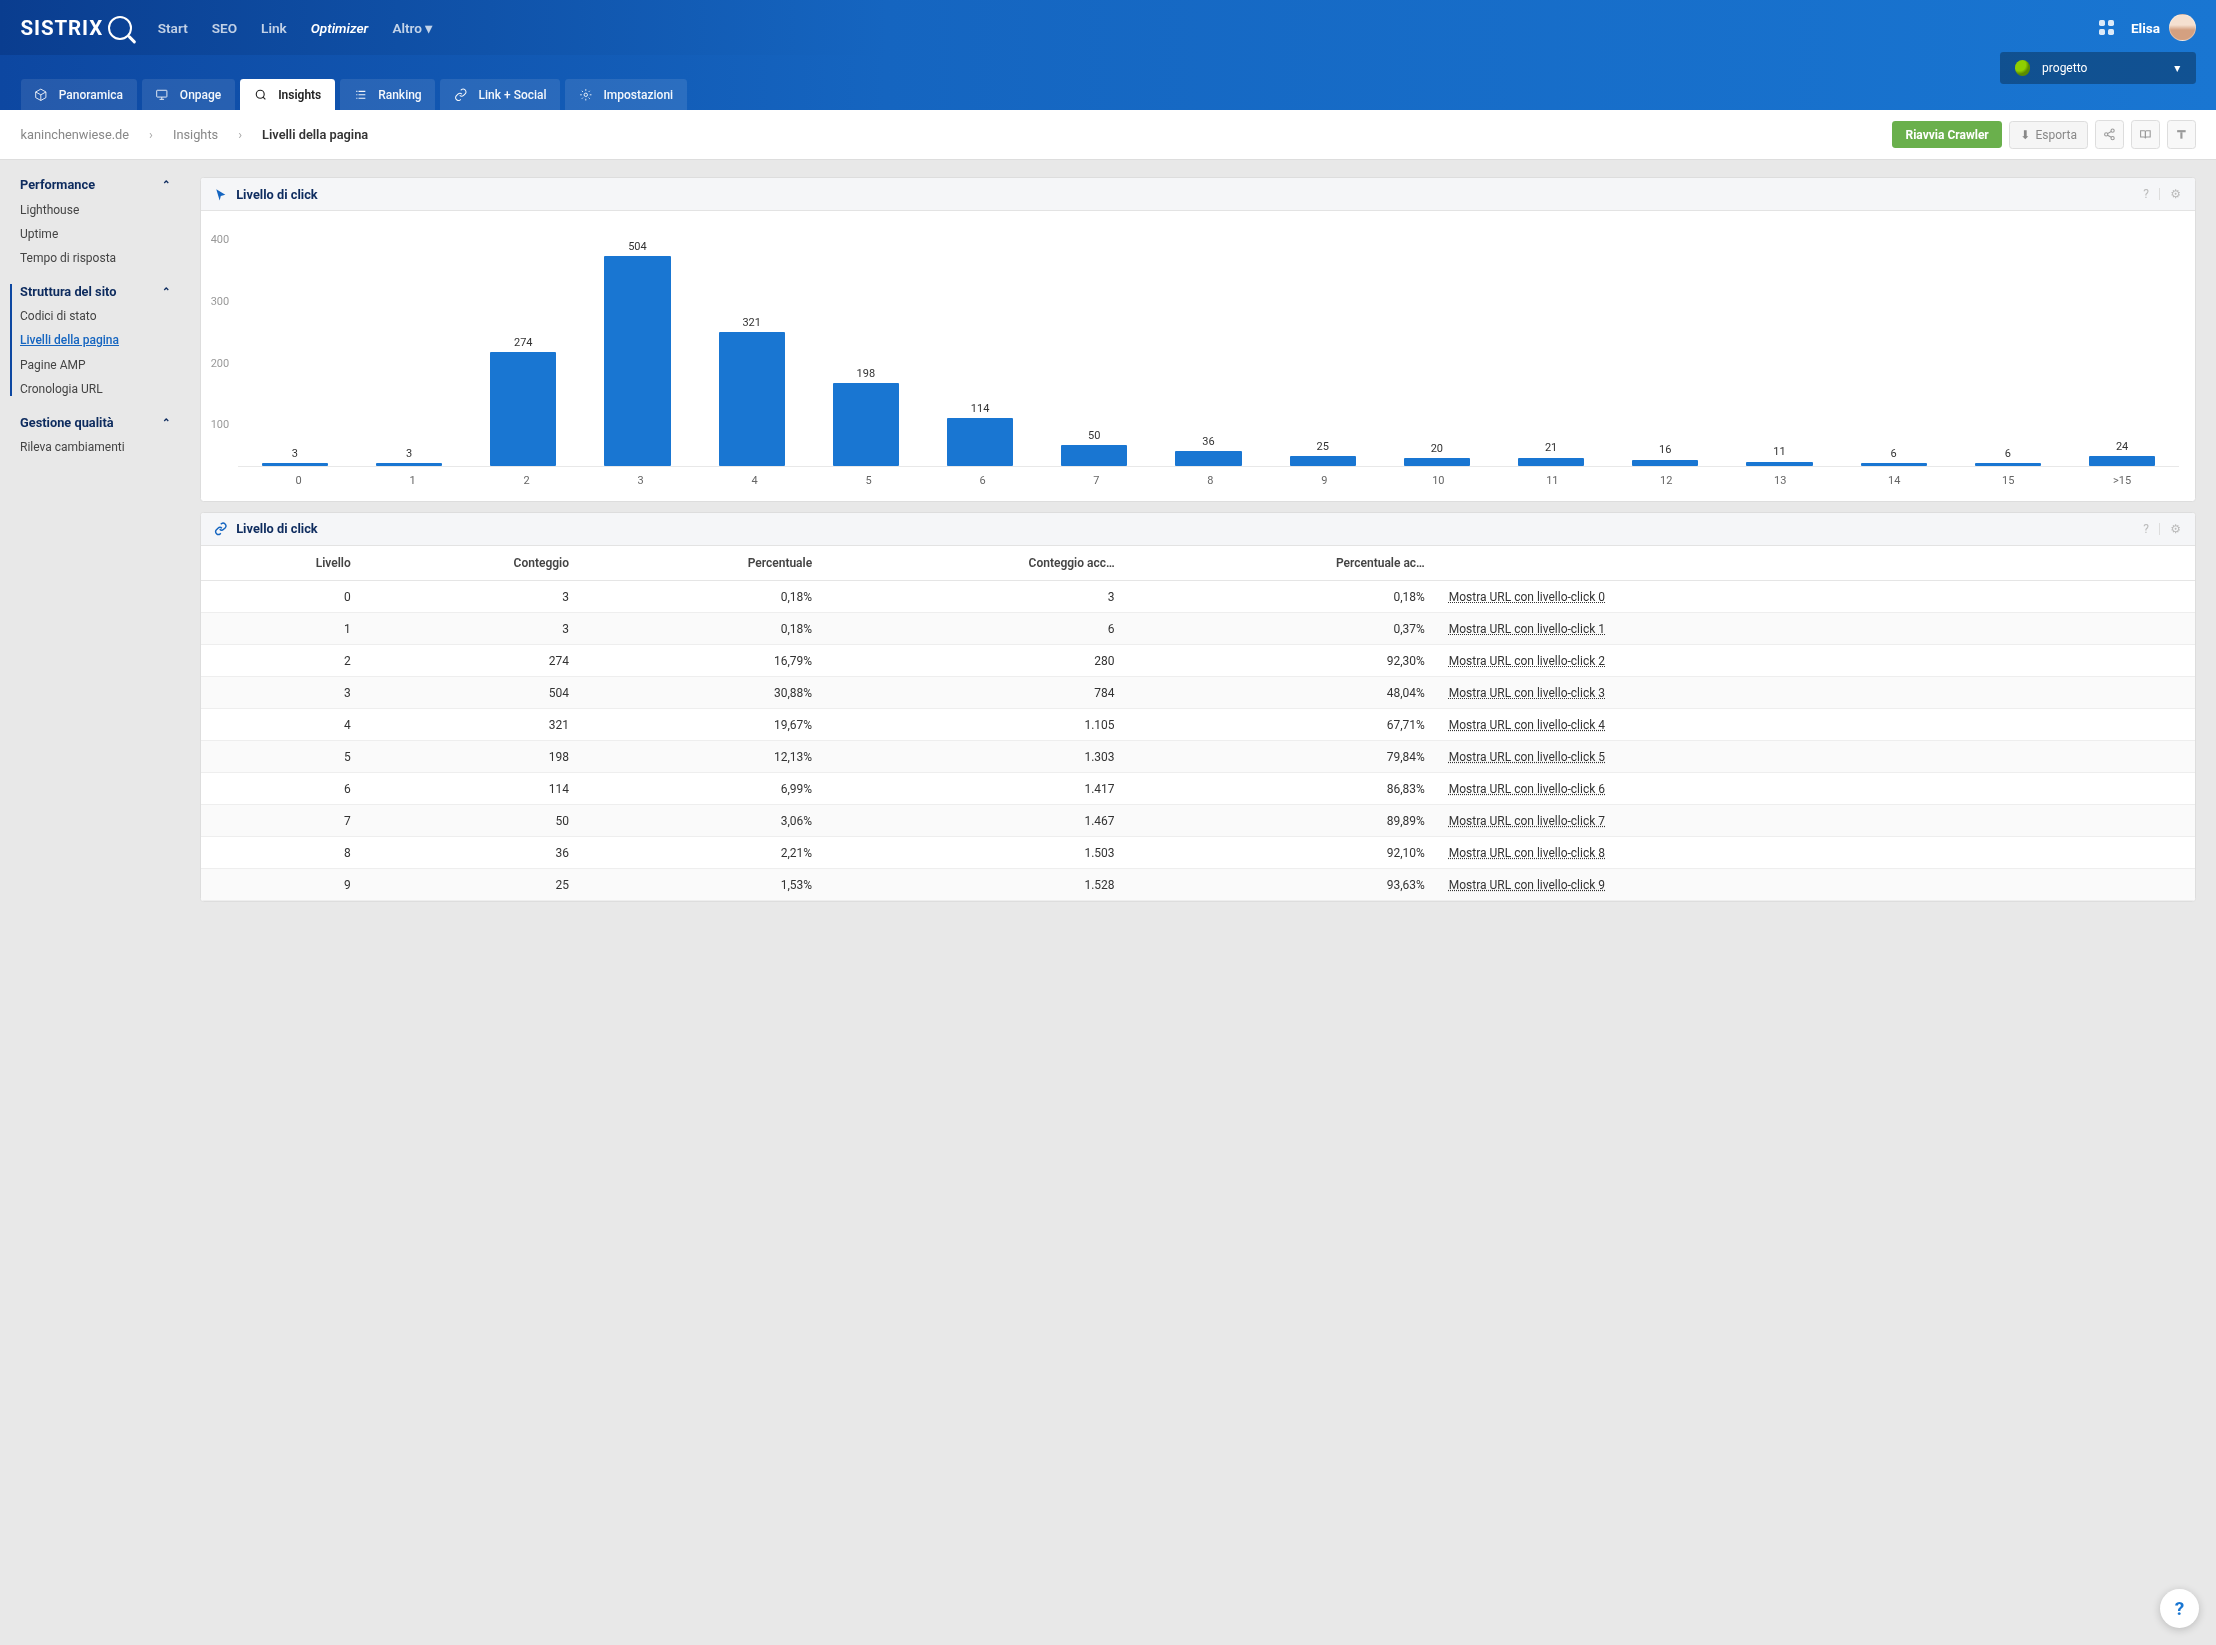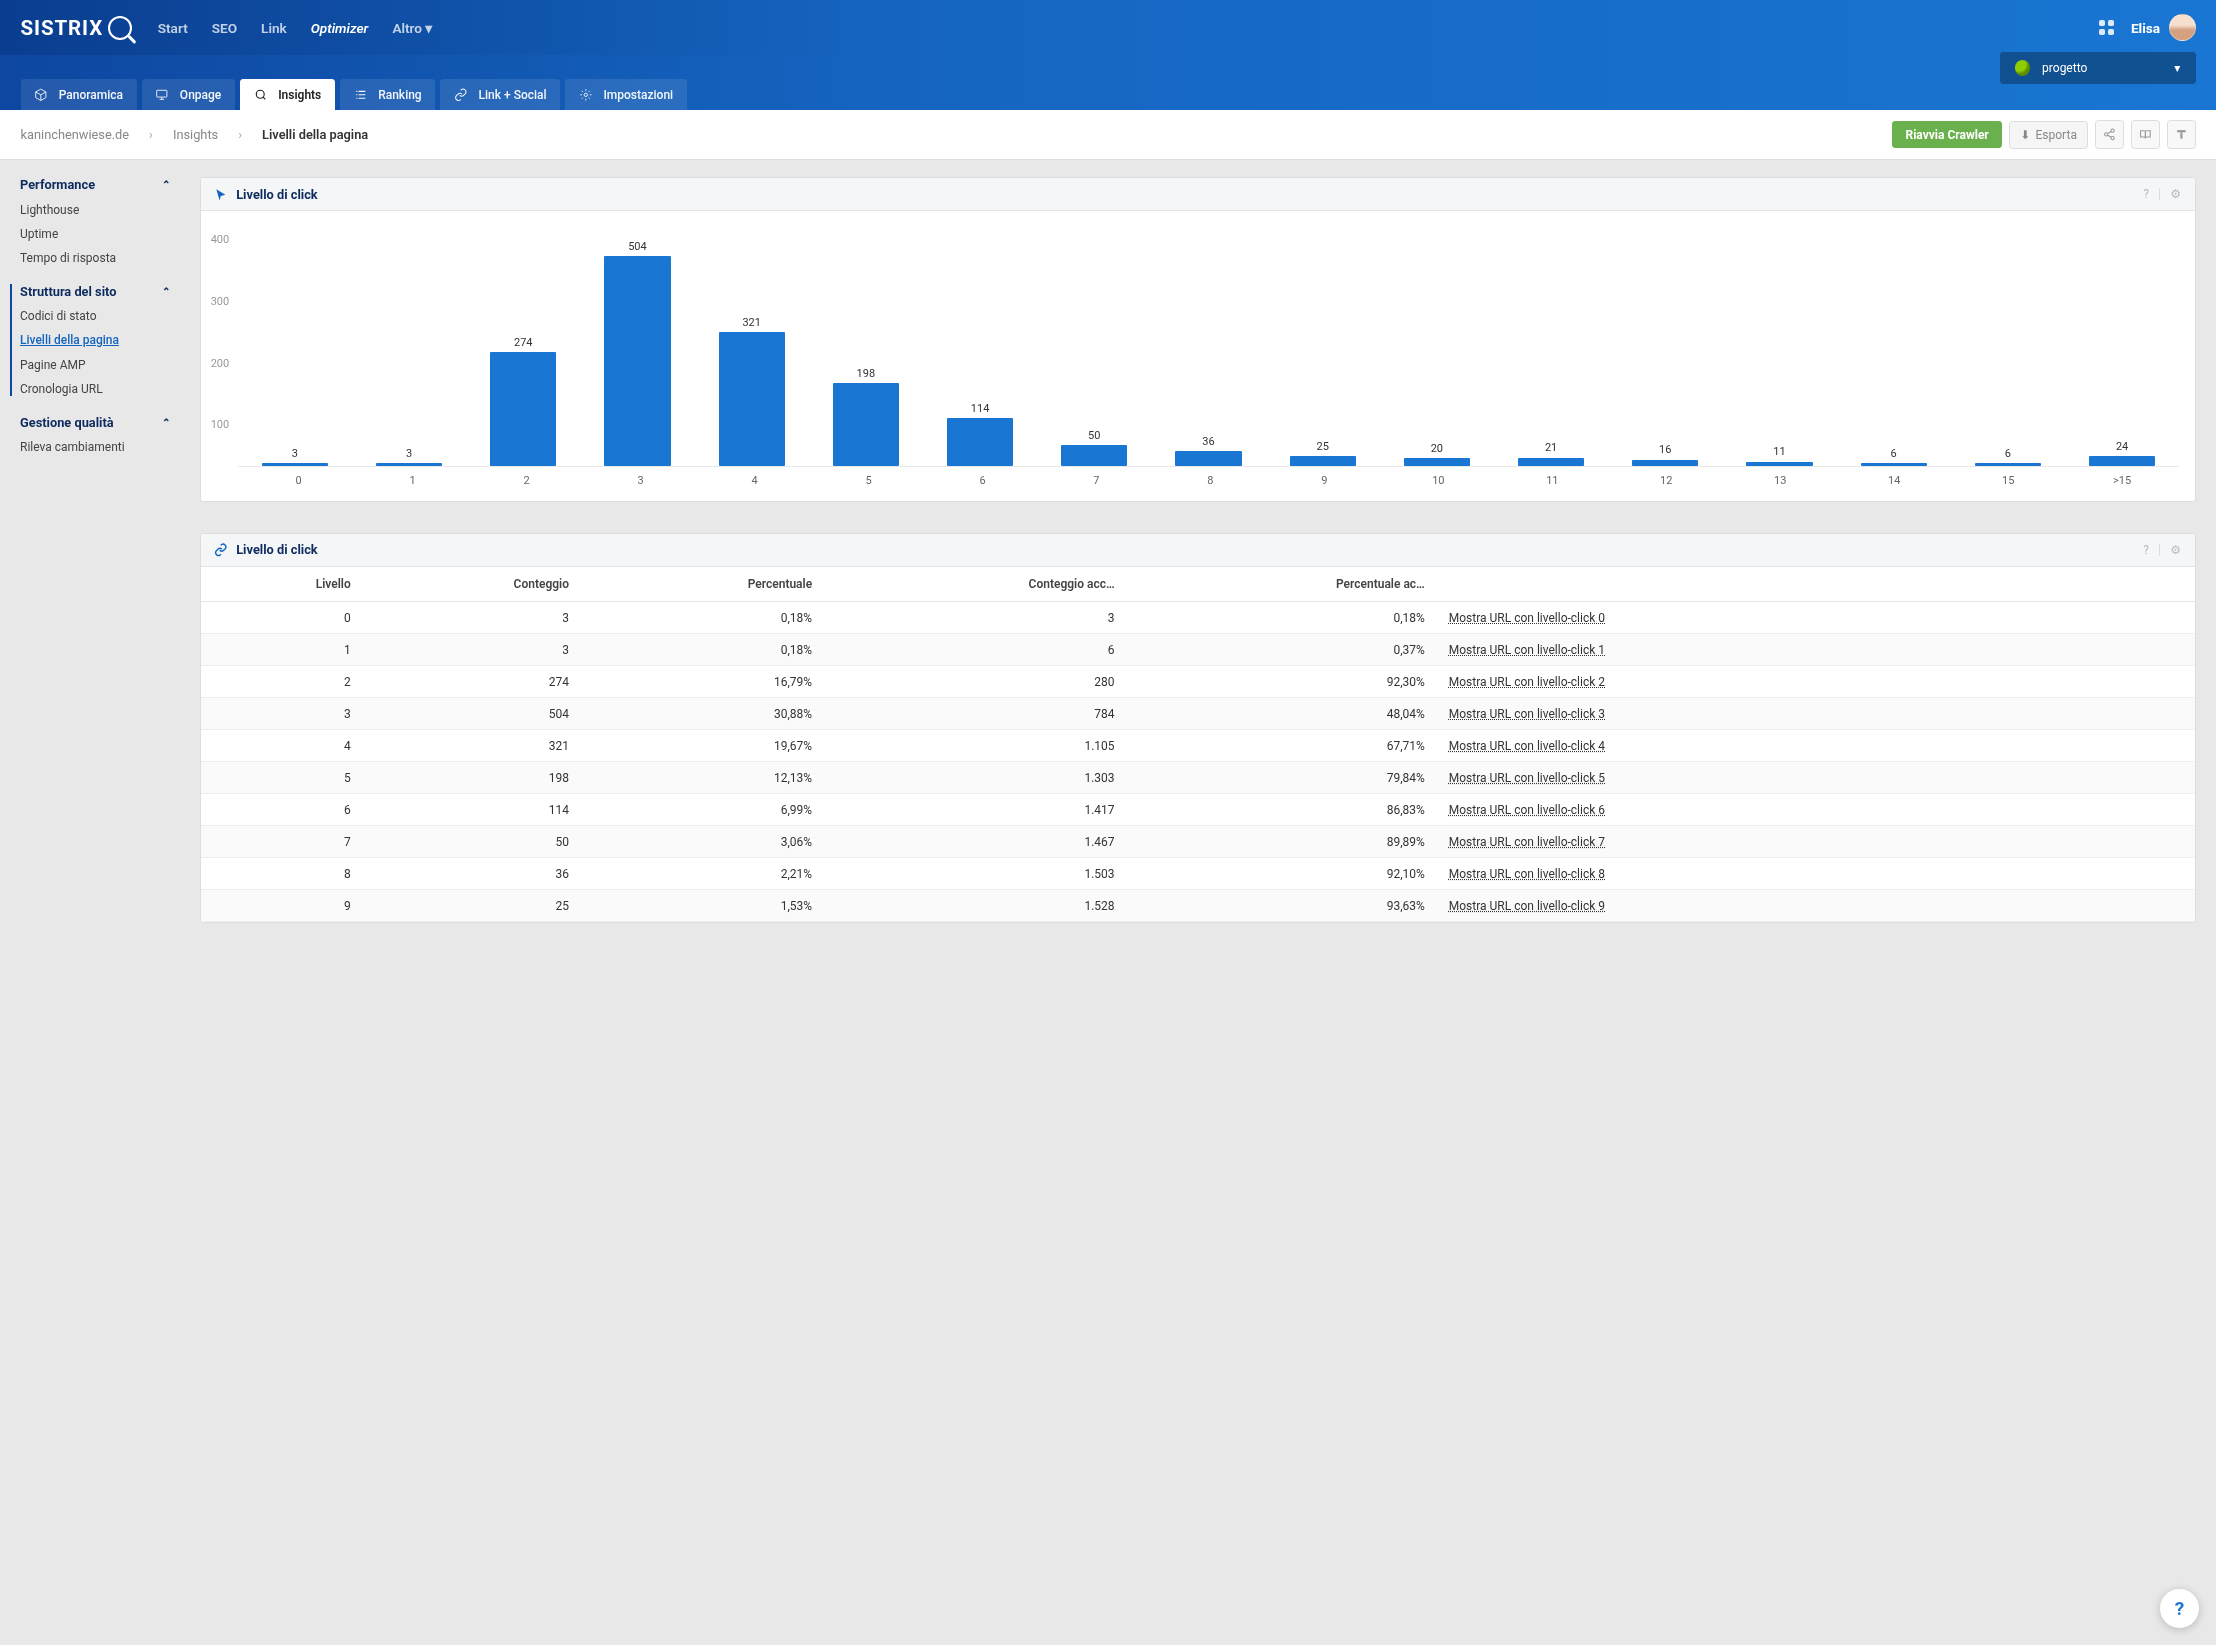--- a/index.html
+++ b/index.html
@@ -43,21 +43,21 @@
   .main { display: flex; }
   .sidebar { width: 179px; padding: 17px 0 17px 20.5px; }
   .side-section { margin-bottom: 19px; border-left: 2.6px solid transparent; padding-left: 8.5px; margin-left: -11px; }
   .side-section.active-section { border-left-color: #0d47a1; }
   .side-header { display: flex; justify-content: space-between; align-items: center; font-weight: 700; color: #0d2b5e; font-size: 12.8px; margin-bottom: 10.2px; cursor: pointer; padding-right: 8.5px; }
   .side-items { display: flex; flex-direction: column; gap: 10.2px; }
   .side-item { color: #444; font-size: 12px; cursor: pointer; }
   .side-item.active { color: #1565c0; text-decoration: underline; font-weight: 500; }
   .chev { font-size: 10.2px; color: #0d2b5e; }
 
-  .content { flex: 1; padding: 17px 20.5px; display: flex; flex-direction: column; gap: 31px; }
+  .content { flex: 1; padding: 17px 20.5px; display: flex; flex-direction: column; gap: 10px; }
 
   
   .card { background: #fff; border: 0.9px solid #ddd; border-radius: 3.4px; overflow: hidden; }
   .card-header { background: #f5f6f8; border-bottom: 0.9px solid #e3e3e3; padding: 8.5px 13.6px; display: flex; align-items: center; justify-content: space-between; }
   .card-title { display: flex; align-items: center; gap: 8.5px; color: #0d2b5e; font-weight: 700; font-size: 12.8px; }
   .card-title svg { width: 13.6px; height: 13.6px; }
   .card-actions { display: flex; align-items: center; gap: 10.2px; color: #bbb; }
   .card-actions span { cursor: pointer; }
   .divider { width: 0.9px; height: 12px; background: #ddd; }
 

